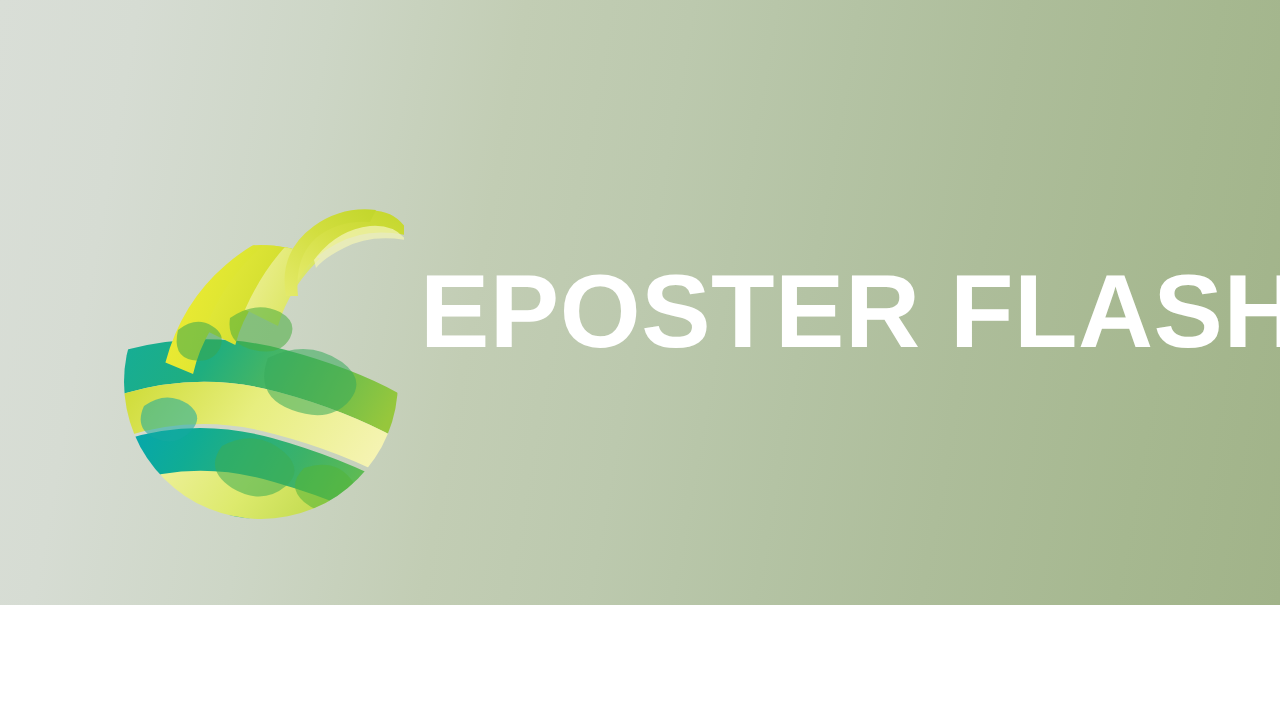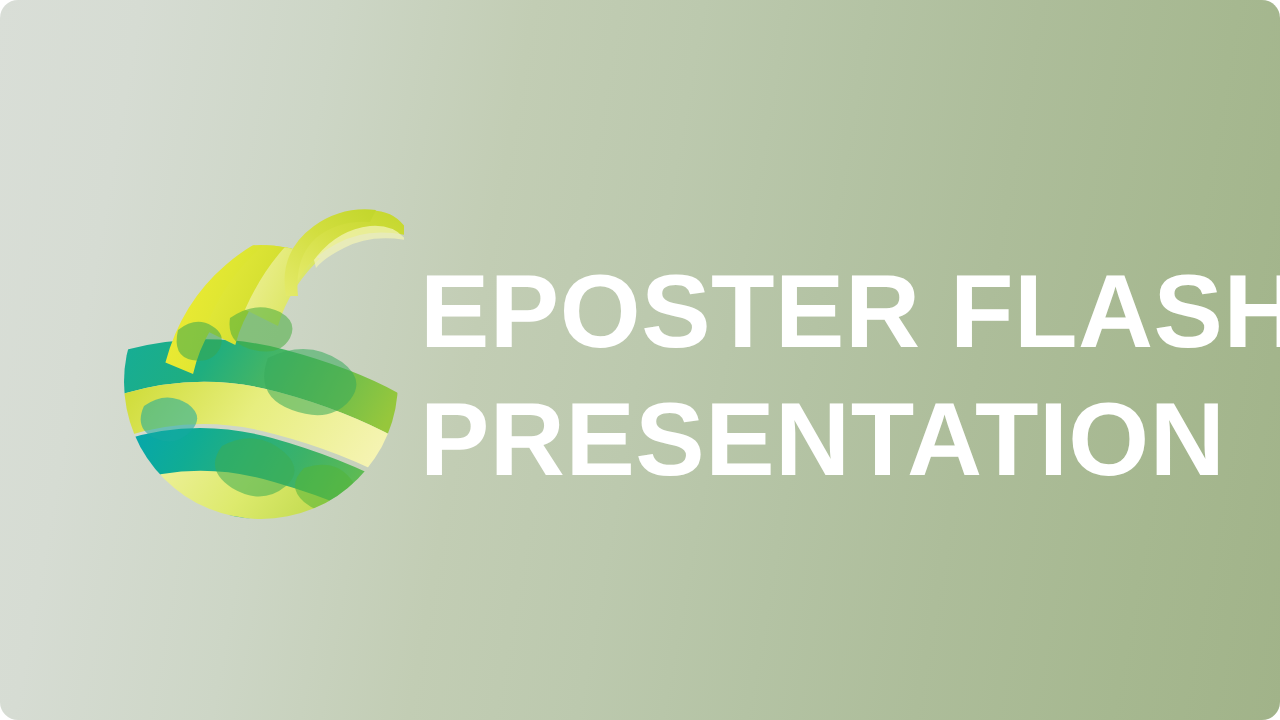--- a/index.html
+++ b/index.html
@@ -9,34 +9,33 @@
     background: #ffffff;
   }
   body {
     font-family: "Liberation Sans", sans-serif;
   }
 
   
   .slide {
     position: relative;
     width: 1280px;
-    height: 720px;
+    height: 605px;
     overflow: hidden;
     background: linear-gradient(
         100deg,
         #d9ded7 0%,
         #d6dcd3 10%,
         #cdd6c6 24%,
         #c2cdb4 38%,
         #bcc9ae 50%,
         #b4c3a4 62%,
         #adbd9a 74%,
         #a6b890 88%,
         #a1b389 100%);
-    border-radius: 18px;
   }
 
   
   .logo-wrap {
     position: absolute;
     left: 118px;
     top: 200px;
     width: 286px;
     height: 330px;
   }
@@ -188,16 +187,15 @@
         <path d="M 196 60 Q 218 30 252 26 Q 276 24 288 40 Q 252 34 226 48 Q 206 58 198 68 Z" fill="#f1f3b5" opacity="0.75"></path>
         <path d="M 168 96 Q 160 52 196 26 Q 224 6 258 10 L 252 22 Q 220 20 198 38 Q 176 58 180 96 Z" fill="url(#gLeaf)"></path>
       </g>
 
       <circle cx="143" cy="182" r="137" fill="none"></circle>
     </svg>
   </div>
 
   <div class="title-block">
     <span class="title-line">EPOSTER FLASH</span>
-    <span class="title-line">PRESENTATION</span>
   </div>
 
 </div>
 
 </body></html>

